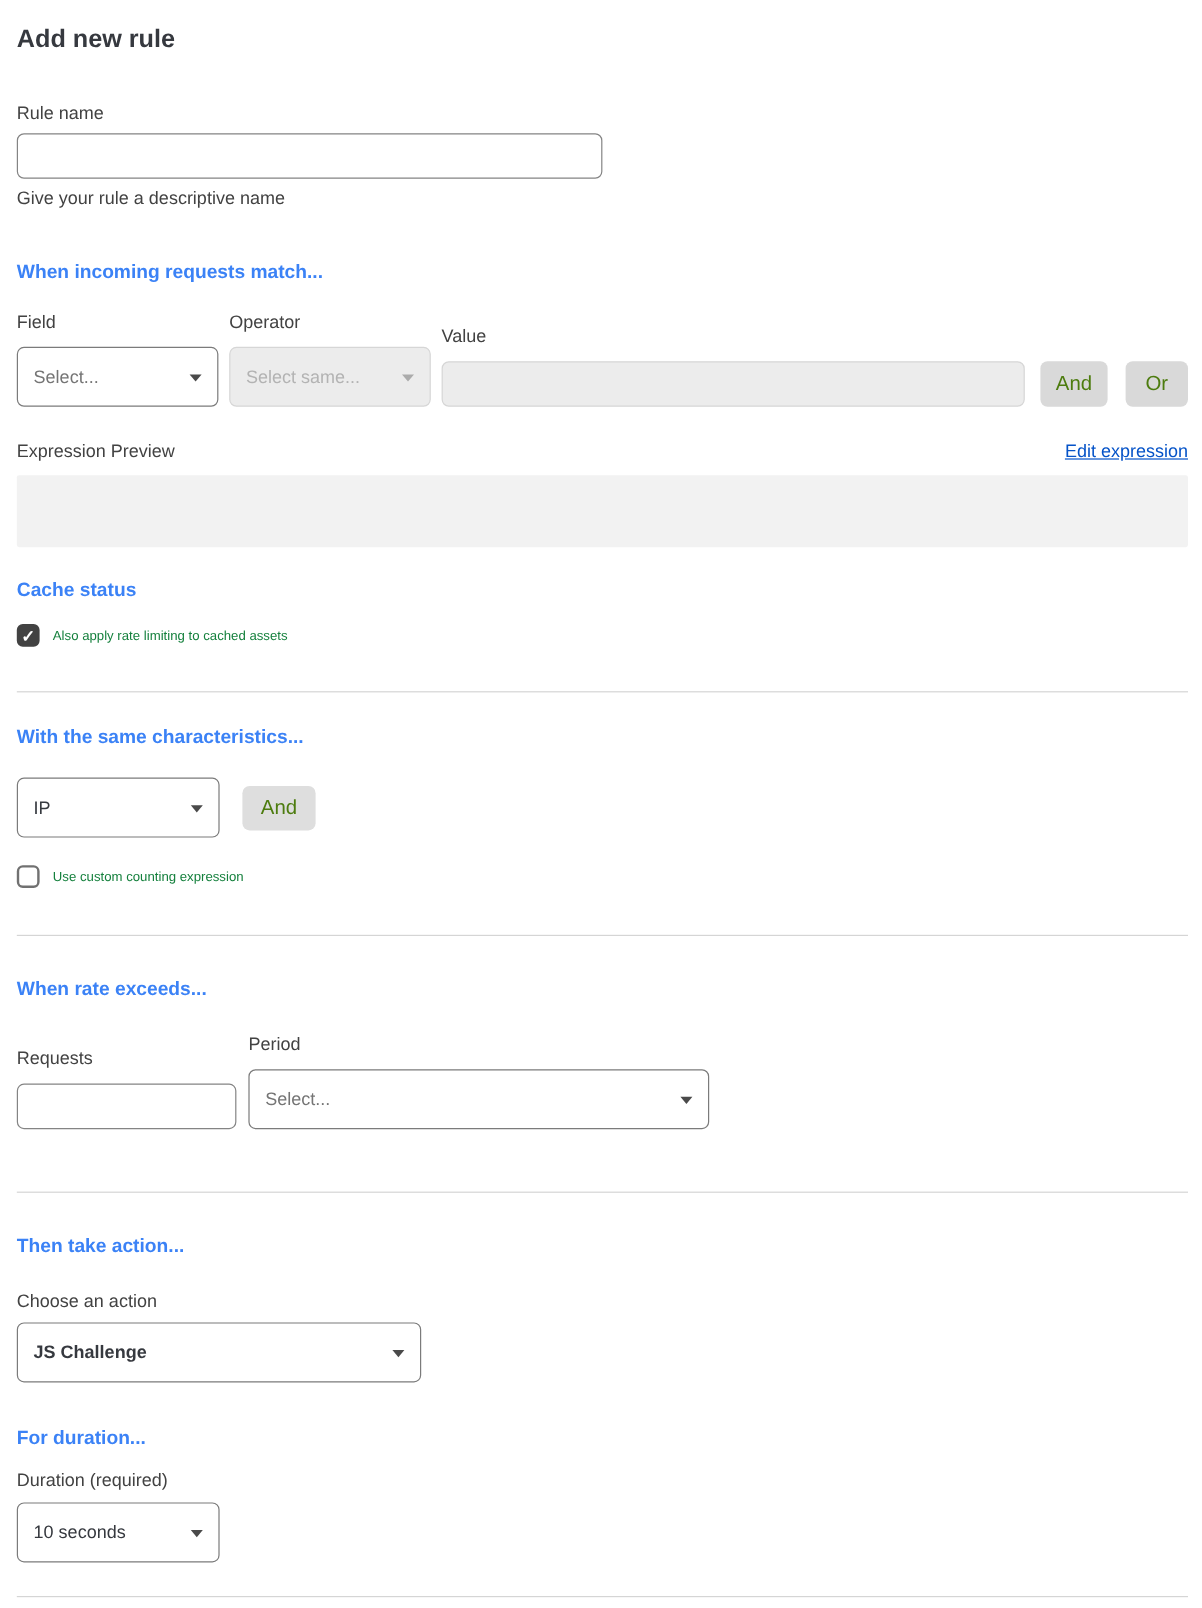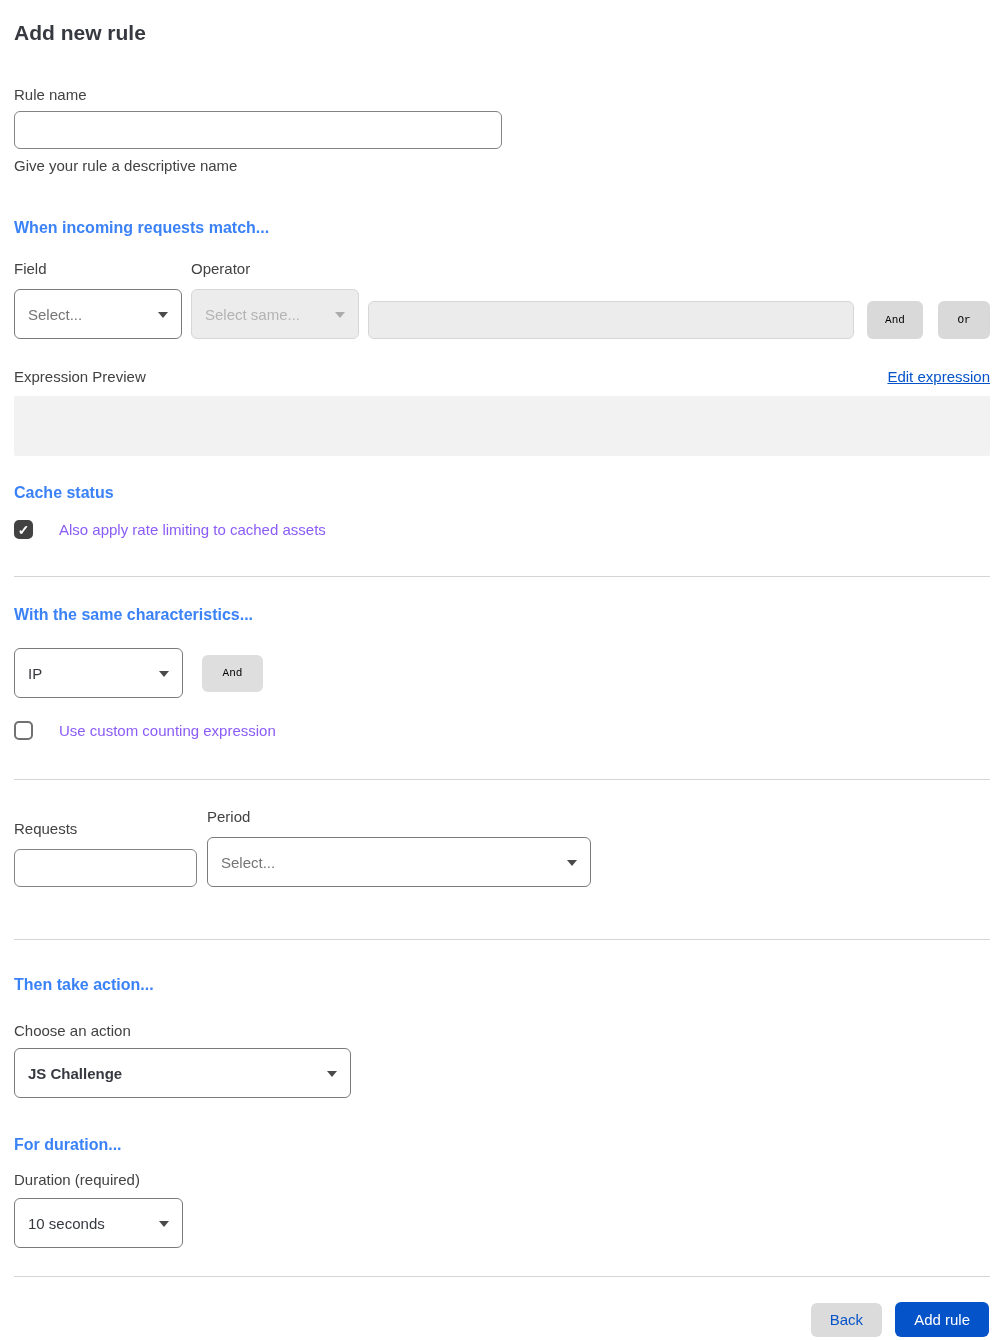--- a/index.html
+++ b/index.html
@@ -27,21 +27,21 @@
     position:absolute;right:13px;top:50%;margin-top:-2px;width:0;height:0;
     border-left:5px solid transparent;border-right:5px solid transparent;border-top:6px solid #4a4a4a;
   }
   .select.disabled{background:#ececec;border-color:#d6d6d6;cursor:default;}
   .select.disabled .caret{border-top-color:#ababab;}
   .placeholder{color:#757575;}
   .select.disabled .placeholder{color:#b3b3b3;}
   .sel-text{color:#36393f;}
   .chip-btn{
     box-sizing:border-box;height:38px;border:none;border-radius:6px;background:#d9d9d9;
-    color:#000000;font-family:Liberation Mono, monospace;font-size:11px;padding:0 16px;cursor:pointer;
+    color:#4d7c0f;font-family:Liberation Sans, sans-serif;font-size:17px;padding:0 16px;cursor:pointer;
   }
   .rule-label{margin-top:41px;}
   .rule-input{margin-top:7px;width:488px;}
   .h-match{margin-top:44px;}
   .form-row{display:flex;align-items:flex-end;}
   .match-row{margin-top:23px;}
   .group{display:flex;flex-direction:column;}
   .group .lbl{margin-bottom:11px;}
   .g-field{width:168px;margin-right:9px;}
   .g-operator{width:168px;margin-right:9px;}
@@ -56,21 +56,21 @@
   .expr-box{margin-top:11px;height:60px;background:#f2f2f2;border-radius:2px;}
   .h-cache{margin-top:27px;}
   .check-row{display:flex;align-items:center;}
   .row-cache{margin-top:18px;}
   .checkbox{
     box-sizing:border-box;flex:0 0 auto;width:19px;height:19px;border:2px solid #717171;border-radius:5px;
     background:#fff;display:flex;align-items:center;justify-content:center;cursor:pointer;
   }
   .checkbox.checked{background:#424242;border-color:#424242;}
   .checkbox .check{color:#fff;font-size:14px;font-weight:700;line-height:1;}
-  .check-label{margin-left:26px;font-size:15px;color:#8b5cf6;}
+  .check-label{margin-left:11px;font-size:11px;color:#15803d;}
   .divider{border:none;border-top:1px solid #d5d5d5;margin:0;}
   .d1{margin-top:37px;}
   .d2{margin-top:39px;}
   .d3{margin-top:52px;}
   .d4{margin-top:28px;}
   .h-chars{margin-top:28px;}
   .chars-row{margin-top:24px;align-items:center;}
   .sel-ip{width:169px;margin-right:19px;}
   .btn-and2{width:61px;height:37px;padding:0;background:#dedede;}
   .row-counting{margin-top:23px;}
@@ -116,20 +116,21 @@
       </div>
     </div>
     <div class="group g-operator">
       <span class="lbl">Operator</span>
       <div class="select disabled">
         <span class="placeholder">Select same...</span>
         <span class="caret"></span>
       </div>
     </div>
     <div class="group g-value">
+      <span class="lbl">Value</span>
       <input class="text-input disabled" disabled="" value="" style="">
     </div>
     <button class="chip-btn btn-and">And</button>
     <button class="chip-btn btn-or">Or</button>
   </div>
 
   <div class="expr-head">
     <span class="expr-label">Expression Preview</span>
     <a class="link">Edit expression</a>
   </div>
@@ -153,20 +154,21 @@
     </div>
     <button class="chip-btn btn-and2">And</button>
   </div>
   <div class="check-row row-counting">
     <span class="checkbox"></span>
     <span class="check-label">Use custom counting expression</span>
   </div>
 
   <hr class="divider d2">
 
+  <h2 class="h-rate">When rate exceeds...</h2>
   <div class="form-row rate-row">
     <div class="group g-requests">
       <span class="lbl">Requests</span>
       <input class="text-input" value="" style="">
     </div>
     <div class="group g-period">
       <span class="lbl">Period</span>
       <div class="select">
         <span class="placeholder">Select...</span>
         <span class="caret"></span>

